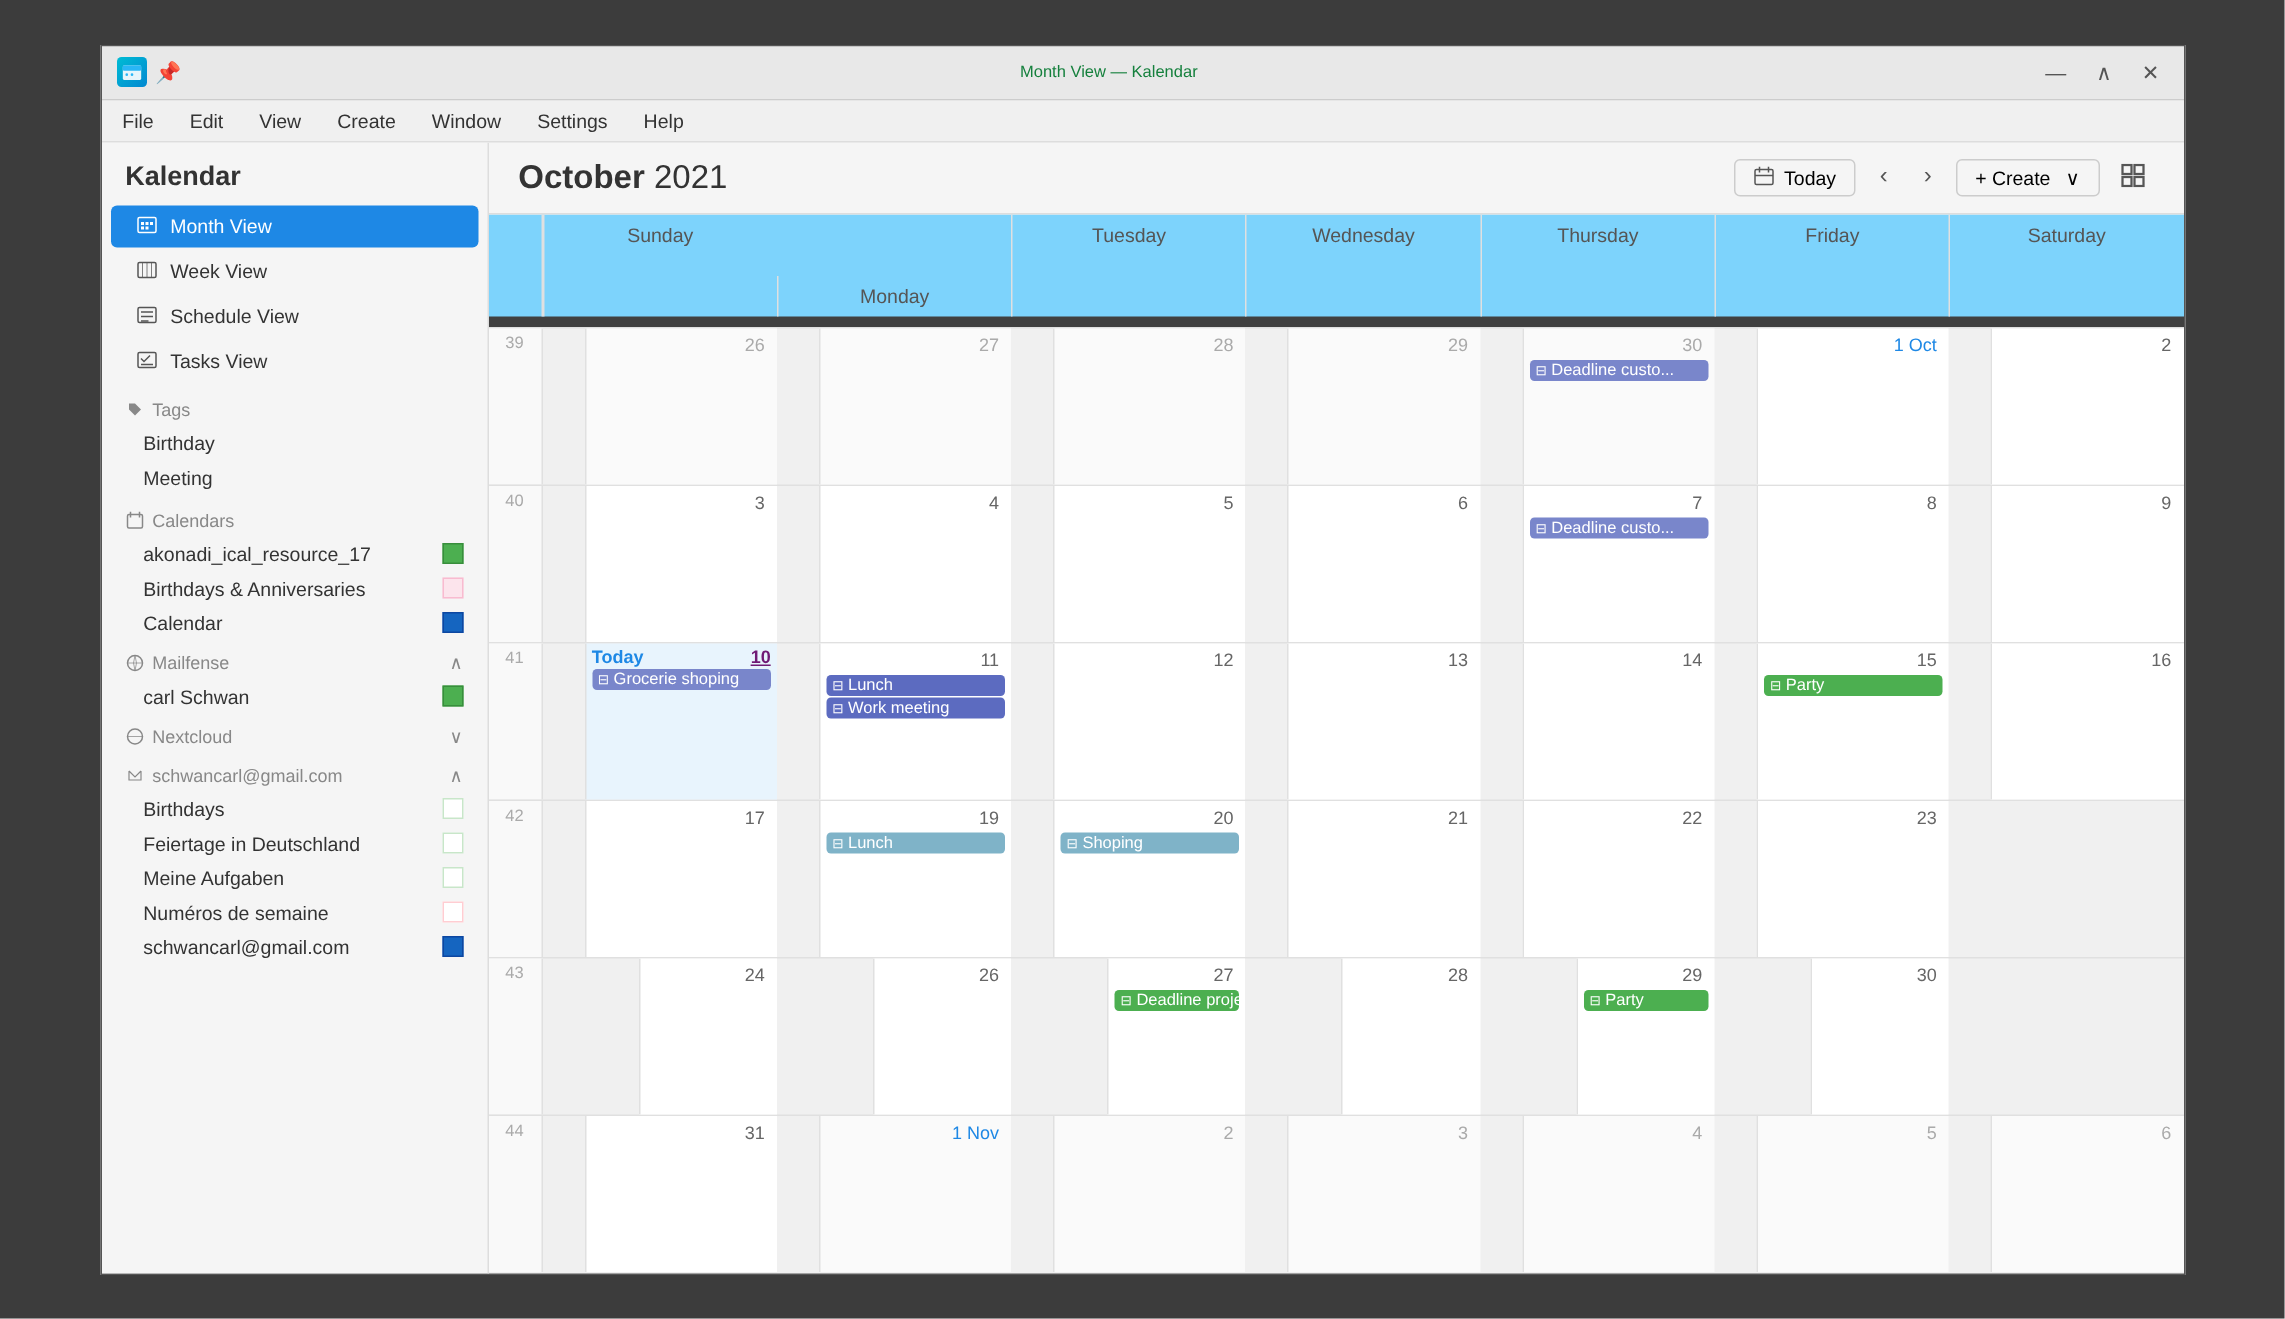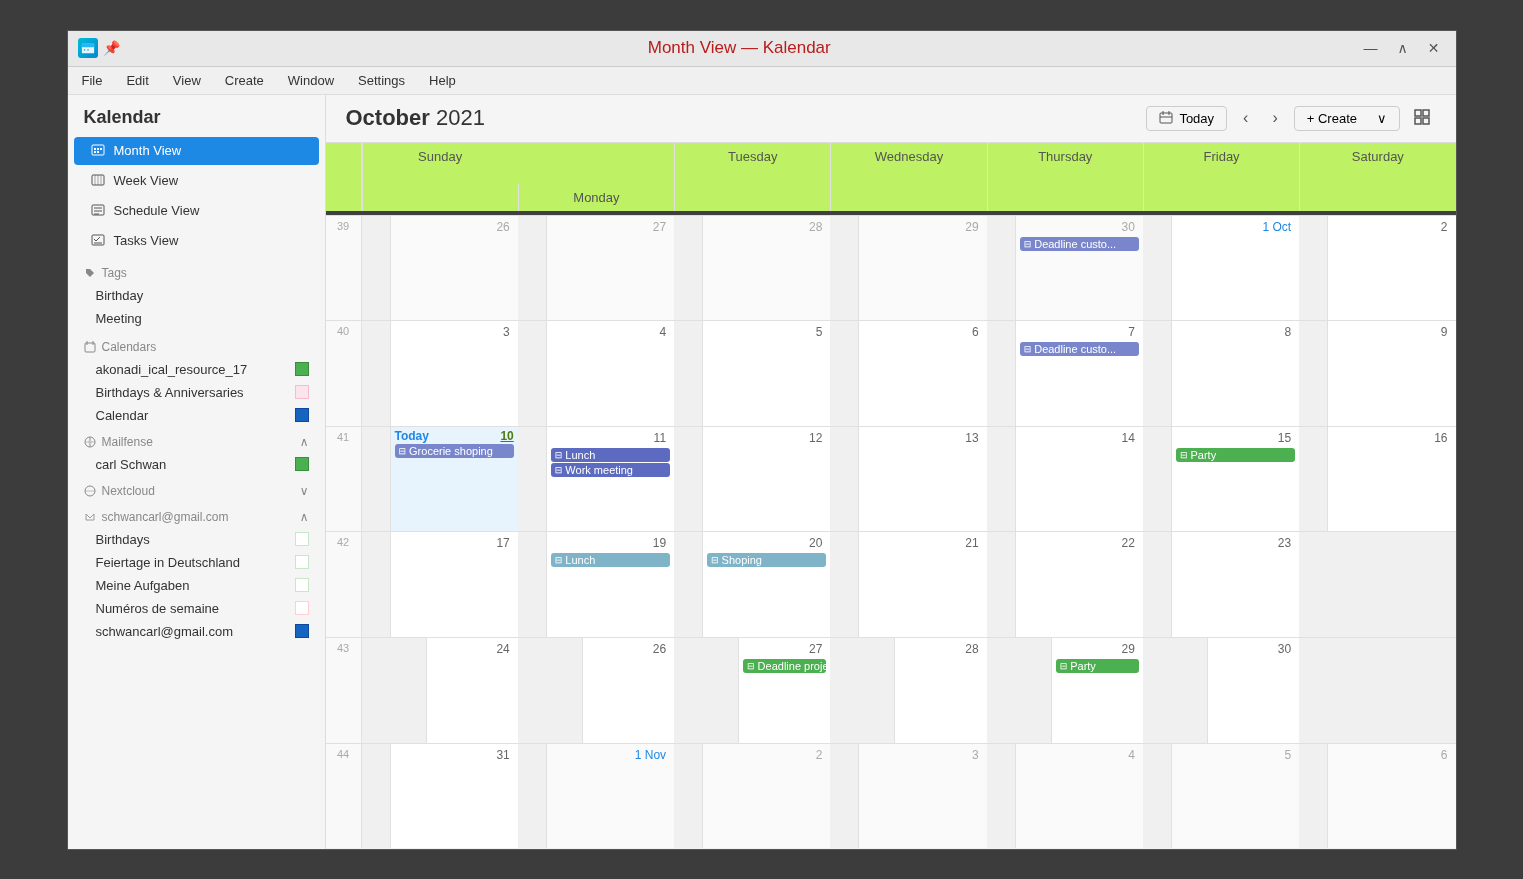--- a/index.html
+++ b/index.html
@@ -3,21 +3,21 @@
   <meta charset="utf-8">
   <style>
     * { box-sizing: border-box; margin: 0; padding: 0; }
     body { font-family: 'Segoe UI', Arial, sans-serif; background: #3c3c3c; display: flex; justify-content: center; align-items: center; height: 100vh; }
     .window { width: 1390px; height: 820px; background: #f0f0f0; border: 1px solid #555; display: flex; flex-direction: column; }
     .titlebar { background: #e8e8e8; border-bottom: 1px solid #ccc; display: flex; align-items: center; padding: 6px 10px; height: 36px; }
     .titlebar-left { display: flex; align-items: center; gap: 6px; }
     .app-icon { width: 20px; height: 20px; background: linear-gradient(135deg, #00bcd4, #0288d1); border-radius: 3px; display: flex; align-items: center; justify-content: center; }
     .app-icon svg { width: 14px; height: 14px; fill: white; }
     .pin-icon { color: #666; font-size: 14px; cursor: pointer; }
-    .titlebar-center { flex: 1; text-align: center; font-size: 17px; color: #b91c1c; }
+    .titlebar-center { flex: 1; text-align: center; font-size: 11px; color: #15803d; }
     .titlebar-right { display: flex; gap: 8px; align-items: center; }
     .window-btn { background: none; border: none; cursor: pointer; font-size: 14px; color: #555; padding: 2px 6px; }
     .menubar { background: #f0f0f0; border-bottom: 1px solid #ddd; display: flex; align-items: center; padding: 3px 10px; height: 28px; gap: 16px; }
     .menubar-item { font-size: 13px; color: #333; cursor: pointer; padding: 2px 4px; }
     .main { display: flex; flex: 1; overflow: hidden; }
     .sidebar { width: 258px; background: #f5f5f5; border-right: 1px solid #ddd; display: flex; flex-direction: column; overflow-y: auto; padding-bottom: 10px; }
     .sidebar-title { font-size: 18px; font-weight: bold; color: #333; padding: 12px 16px 8px 16px; }
     .sidebar-nav-item { display: flex; align-items: center; gap: 8px; padding: 6px 16px; cursor: pointer; font-size: 13px; color: #333; border-radius: 4px; margin: 1px 6px; }
     .sidebar-nav-item.active { background: #1e88e5; color: white; }
     .sidebar-nav-icon { width: 16px; height: 16px; display: flex; align-items: center; justify-content: center; flex-shrink: 0; }
@@ -29,21 +29,21 @@
     .mailfense-header { display: flex; align-items: center; justify-content: space-between; padding: 8px 16px 4px 16px; }
     .mailfense-title { font-size: 12px; color: #888; display: flex; align-items: center; gap: 6px; }
     .collapse-btn { background: none; border: none; cursor: pointer; font-size: 12px; color: #888; }
     .content { flex: 1; display: flex; flex-direction: column; overflow: hidden; }
     .content-header { display: flex; align-items: center; padding: 10px 20px; background: #f5f5f5; border-bottom: 1px solid #ddd; }
     .month-title { font-size: 22px; color: #333; flex: 1; }
     .month-title span.month-name { font-weight: bold; }
     .header-actions { display: flex; align-items: center; gap: 8px; }
     .today-btn { background: #f5f5f5; border: 1px solid #ccc; border-radius: 4px; padding: 4px 12px; font-size: 13px; cursor: pointer; display: flex; align-items: center; gap: 6px; }
     .nav-btn { background: none; border: none; cursor: pointer; font-size: 16px; color: #555; padding: 4px 8px; }
-    .create-btn { background: none; border: 1px solid #ccc; border-radius: 4px; padding: 4px 12px; font-size: 13px; cursor: pointer; display: flex; align-items: center; gap: 20px; }
+    .create-btn { background: none; border: 1px solid #ccc; border-radius: 4px; padding: 4px 12px; font-size: 13px; cursor: pointer; display: flex; align-items: center; gap: 10px; }
     .view-toggle-btn { background: none; border: none; cursor: pointer; padding: 4px 6px; }
     .calendar-grid { flex: 1; overflow: hidden; }
     .day-cell { border-left: 1px solid #e0e0e0; padding: 2px 4px; min-height: 80px; position: relative; overflow: hidden; background: white; margin-left: 28px; }
     .day-cell.other-month { background: #fafafa; }
     .day-cell.today { background: #e8f4fd; }
     .day-num { font-size: 12px; color: #666; text-align: right; padding: 2px 4px 2px 0; }
     .day-num.other { color: #aaa; }
     .event { border-radius: 3px; padding: 1px 4px; font-size: 11px; margin: 1px 0; display: flex; align-items: center; gap: 3px; cursor: pointer; white-space: nowrap; overflow: hidden; }
     .event-task { background: #7986cb; color: white; }
     .event-calendar { background: #5c6bc0; color: white; }
@@ -258,21 +258,21 @@
                 <rect x="1" y="1" width="6" height="6"></rect>
                 <rect x="9" y="1" width="6" height="6"></rect>
                 <rect x="1" y="9" width="6" height="6"></rect>
                 <rect x="9" y="9" width="6" height="6"></rect>
               </svg>
           </button>
         </div>
       </div>
 
       <div class="calendar-grid" style="flex:1; display:flex; flex-direction:column;">
-        <div style="display:grid; grid-template-columns: 36px repeat(7,1fr); background:#bef264; border-bottom:4px solid #404040; flex-shrink:0;">
+        <div style="display:grid; grid-template-columns: 36px repeat(7,1fr); background:#7dd3fc; border-bottom:7px solid #404040; flex-shrink:0;">
           <div style="border-right:1px solid #e0e0e0;"></div>
           <div style="text-align:center;padding:6px 0;font-size:13px;color:#555;border-left:1px solid #e0e0e0;">Sunday</div>
           <div style="text-align:center;padding:6px 0;font-size:13px;color:#555;border-left:1px solid #e0e0e0;margin-top:41px;">Monday</div>
           <div style="text-align:center;padding:6px 0;font-size:13px;color:#555;border-left:1px solid #e0e0e0;">Tuesday</div>
           <div style="text-align:center;padding:6px 0;font-size:13px;color:#555;border-left:1px solid #e0e0e0;">Wednesday</div>
           <div style="text-align:center;padding:6px 0;font-size:13px;color:#555;border-left:1px solid #e0e0e0;">Thursday</div>
           <div style="text-align:center;padding:6px 0;font-size:13px;color:#555;border-left:1px solid #e0e0e0;">Friday</div>
           <div style="text-align:center;padding:6px 0;font-size:13px;color:#555;border-left:1px solid #e0e0e0;">Saturday</div>
         </div>
 
@@ -334,21 +334,21 @@
             <div class="day-cell">
                 <div class="day-num">9</div>
               </div>
           </div>
 
           <div style="display:grid;grid-template-columns:36px repeat(7,1fr);border-top:1px solid #e0e0e0;">
             <div style="font-size:11px;color:#aaa;border-right:1px solid #e0e0e0;display:flex;align-items:flex-start;justify-content:center;padding-top:4px;background:#f9f9f9;">41</div>
             <div class="day-cell today">
               <div style="display:flex;justify-content:space-between;align-items:center;">
                 <span style="font-size:12px;color:#1e88e5;font-weight:bold;">Today</span>
-                <span style="font-size:12px;color:#4d7c0f;font-weight:bold;text-decoration:underline;">10</span>
+                <span style="font-size:12px;color:#701a75;font-weight:bold;text-decoration:underline;">10</span>
               </div>
               <div class="event event-task">
                 <span class="event-icon">⊟</span>
                 <span>Grocerie shoping</span>
               </div>
             </div>
             <div class="day-cell">
               <div class="day-num">11</div>
               <div class="event event-calendar">
                 <span class="event-icon">⊟</span>

